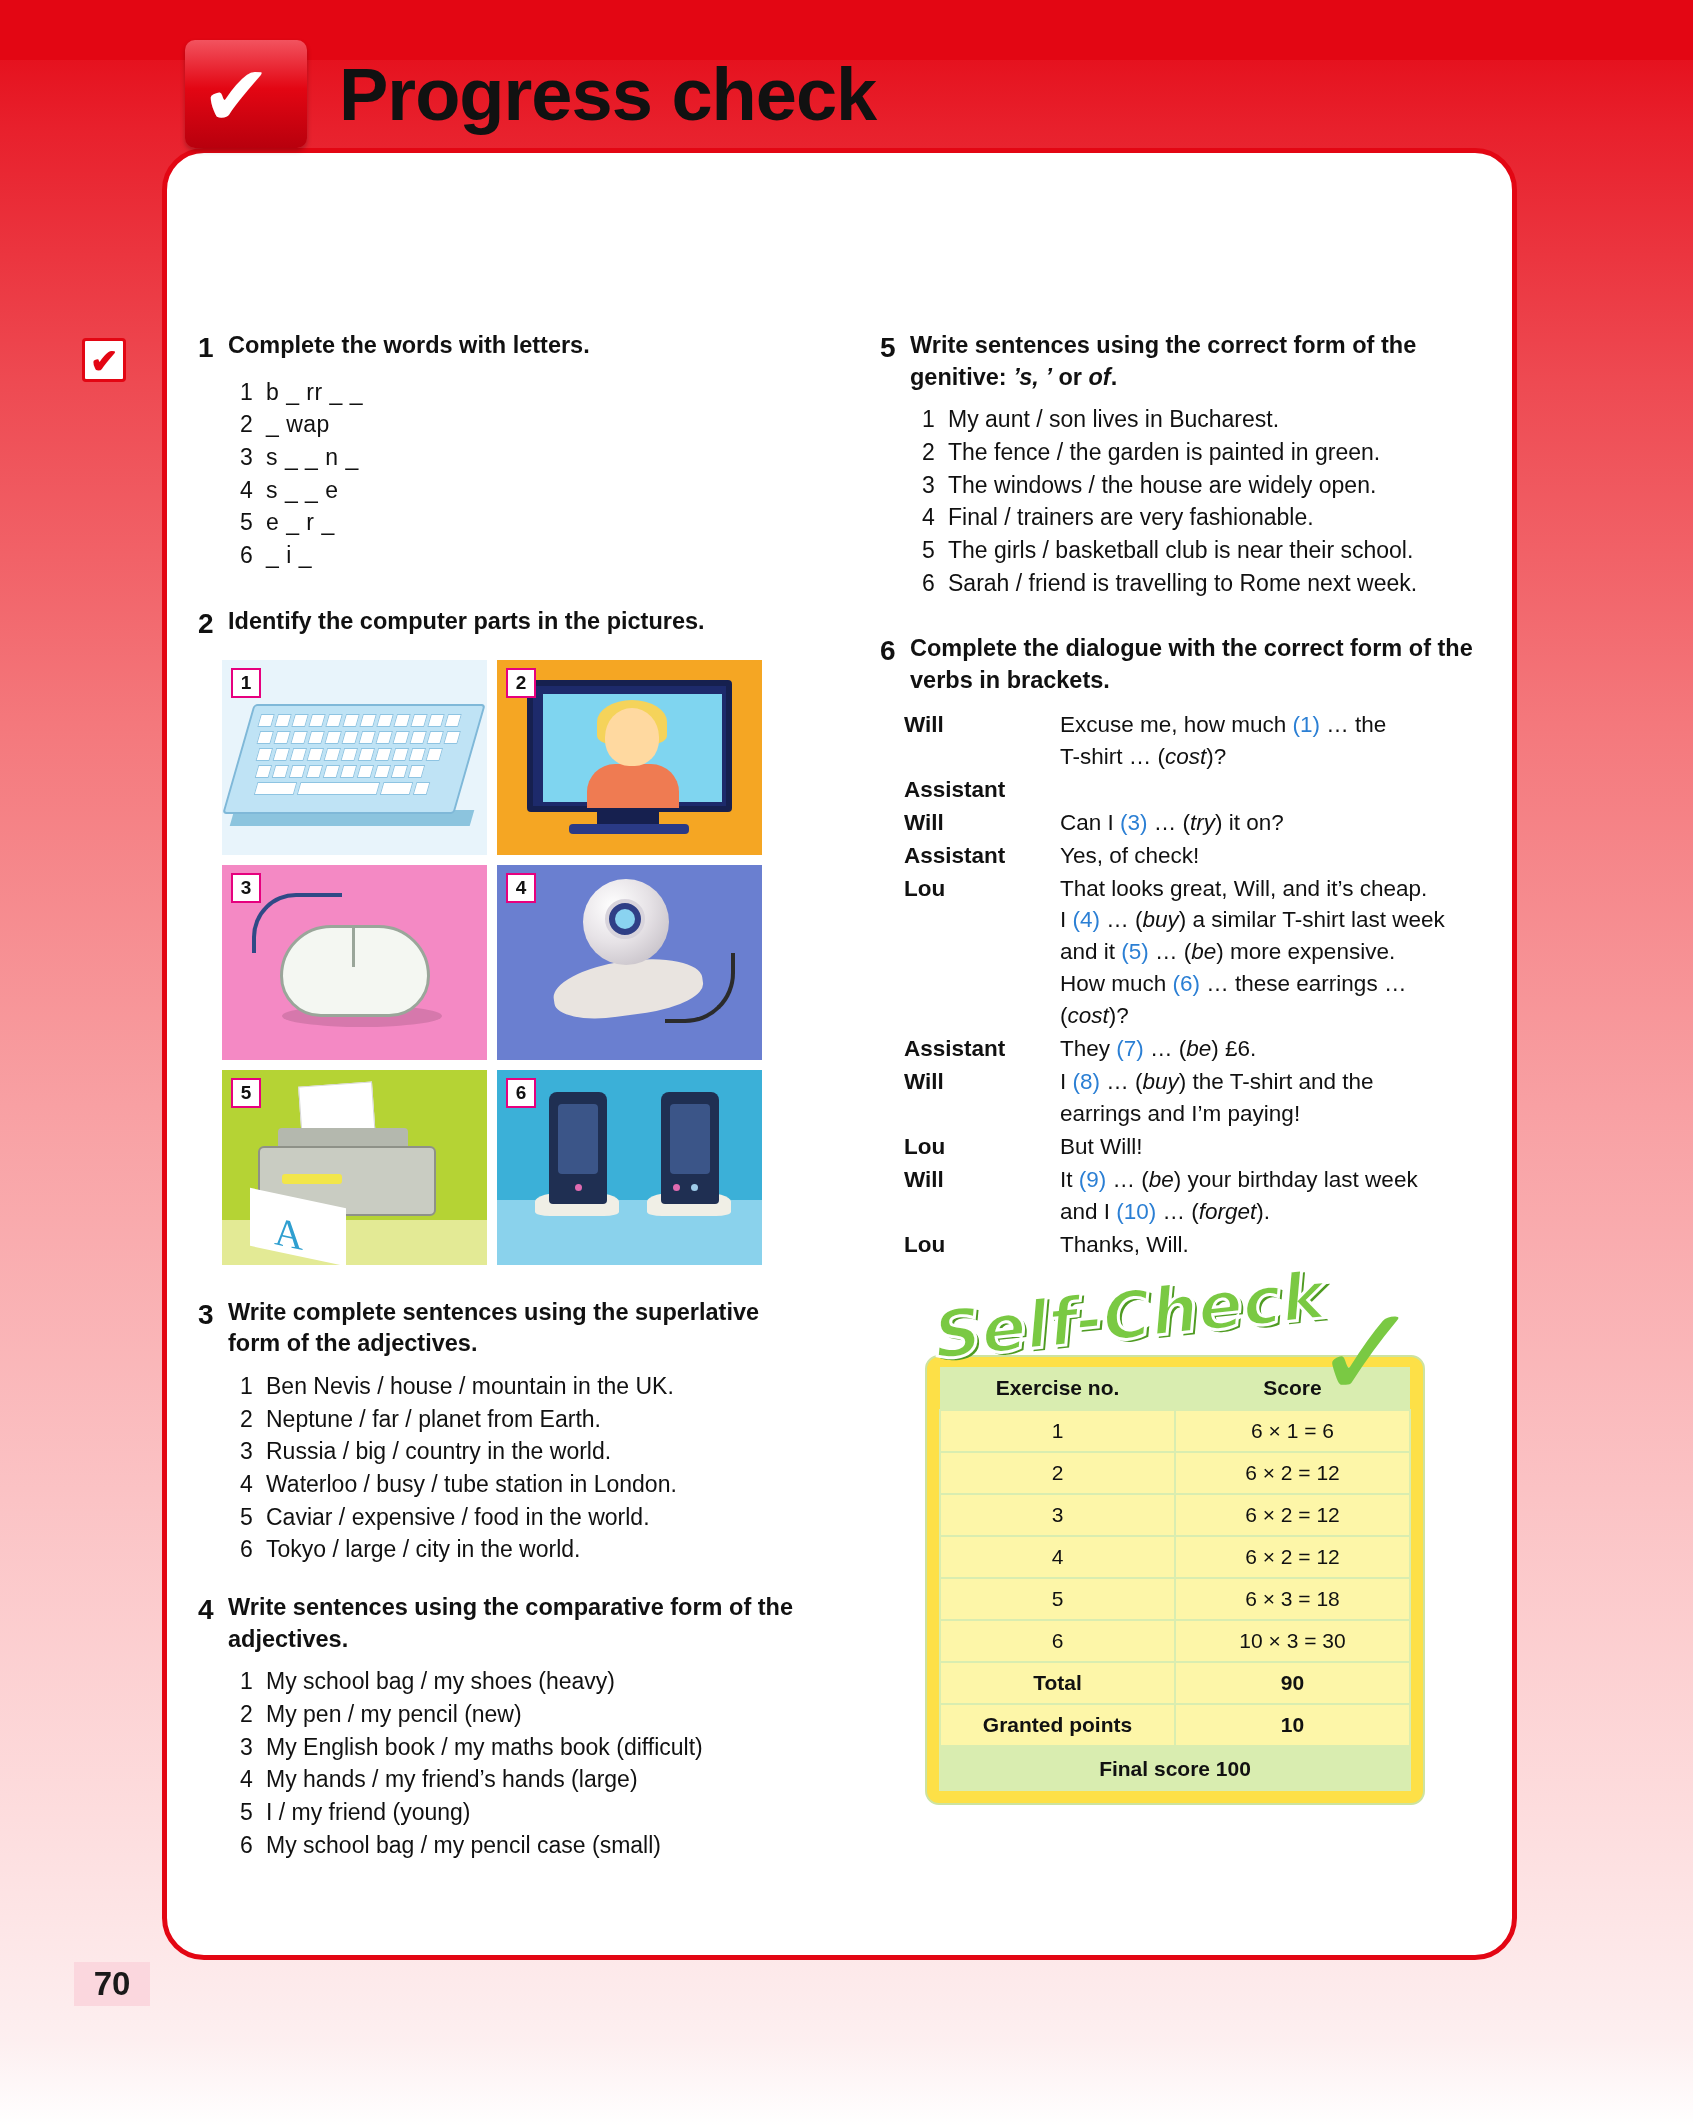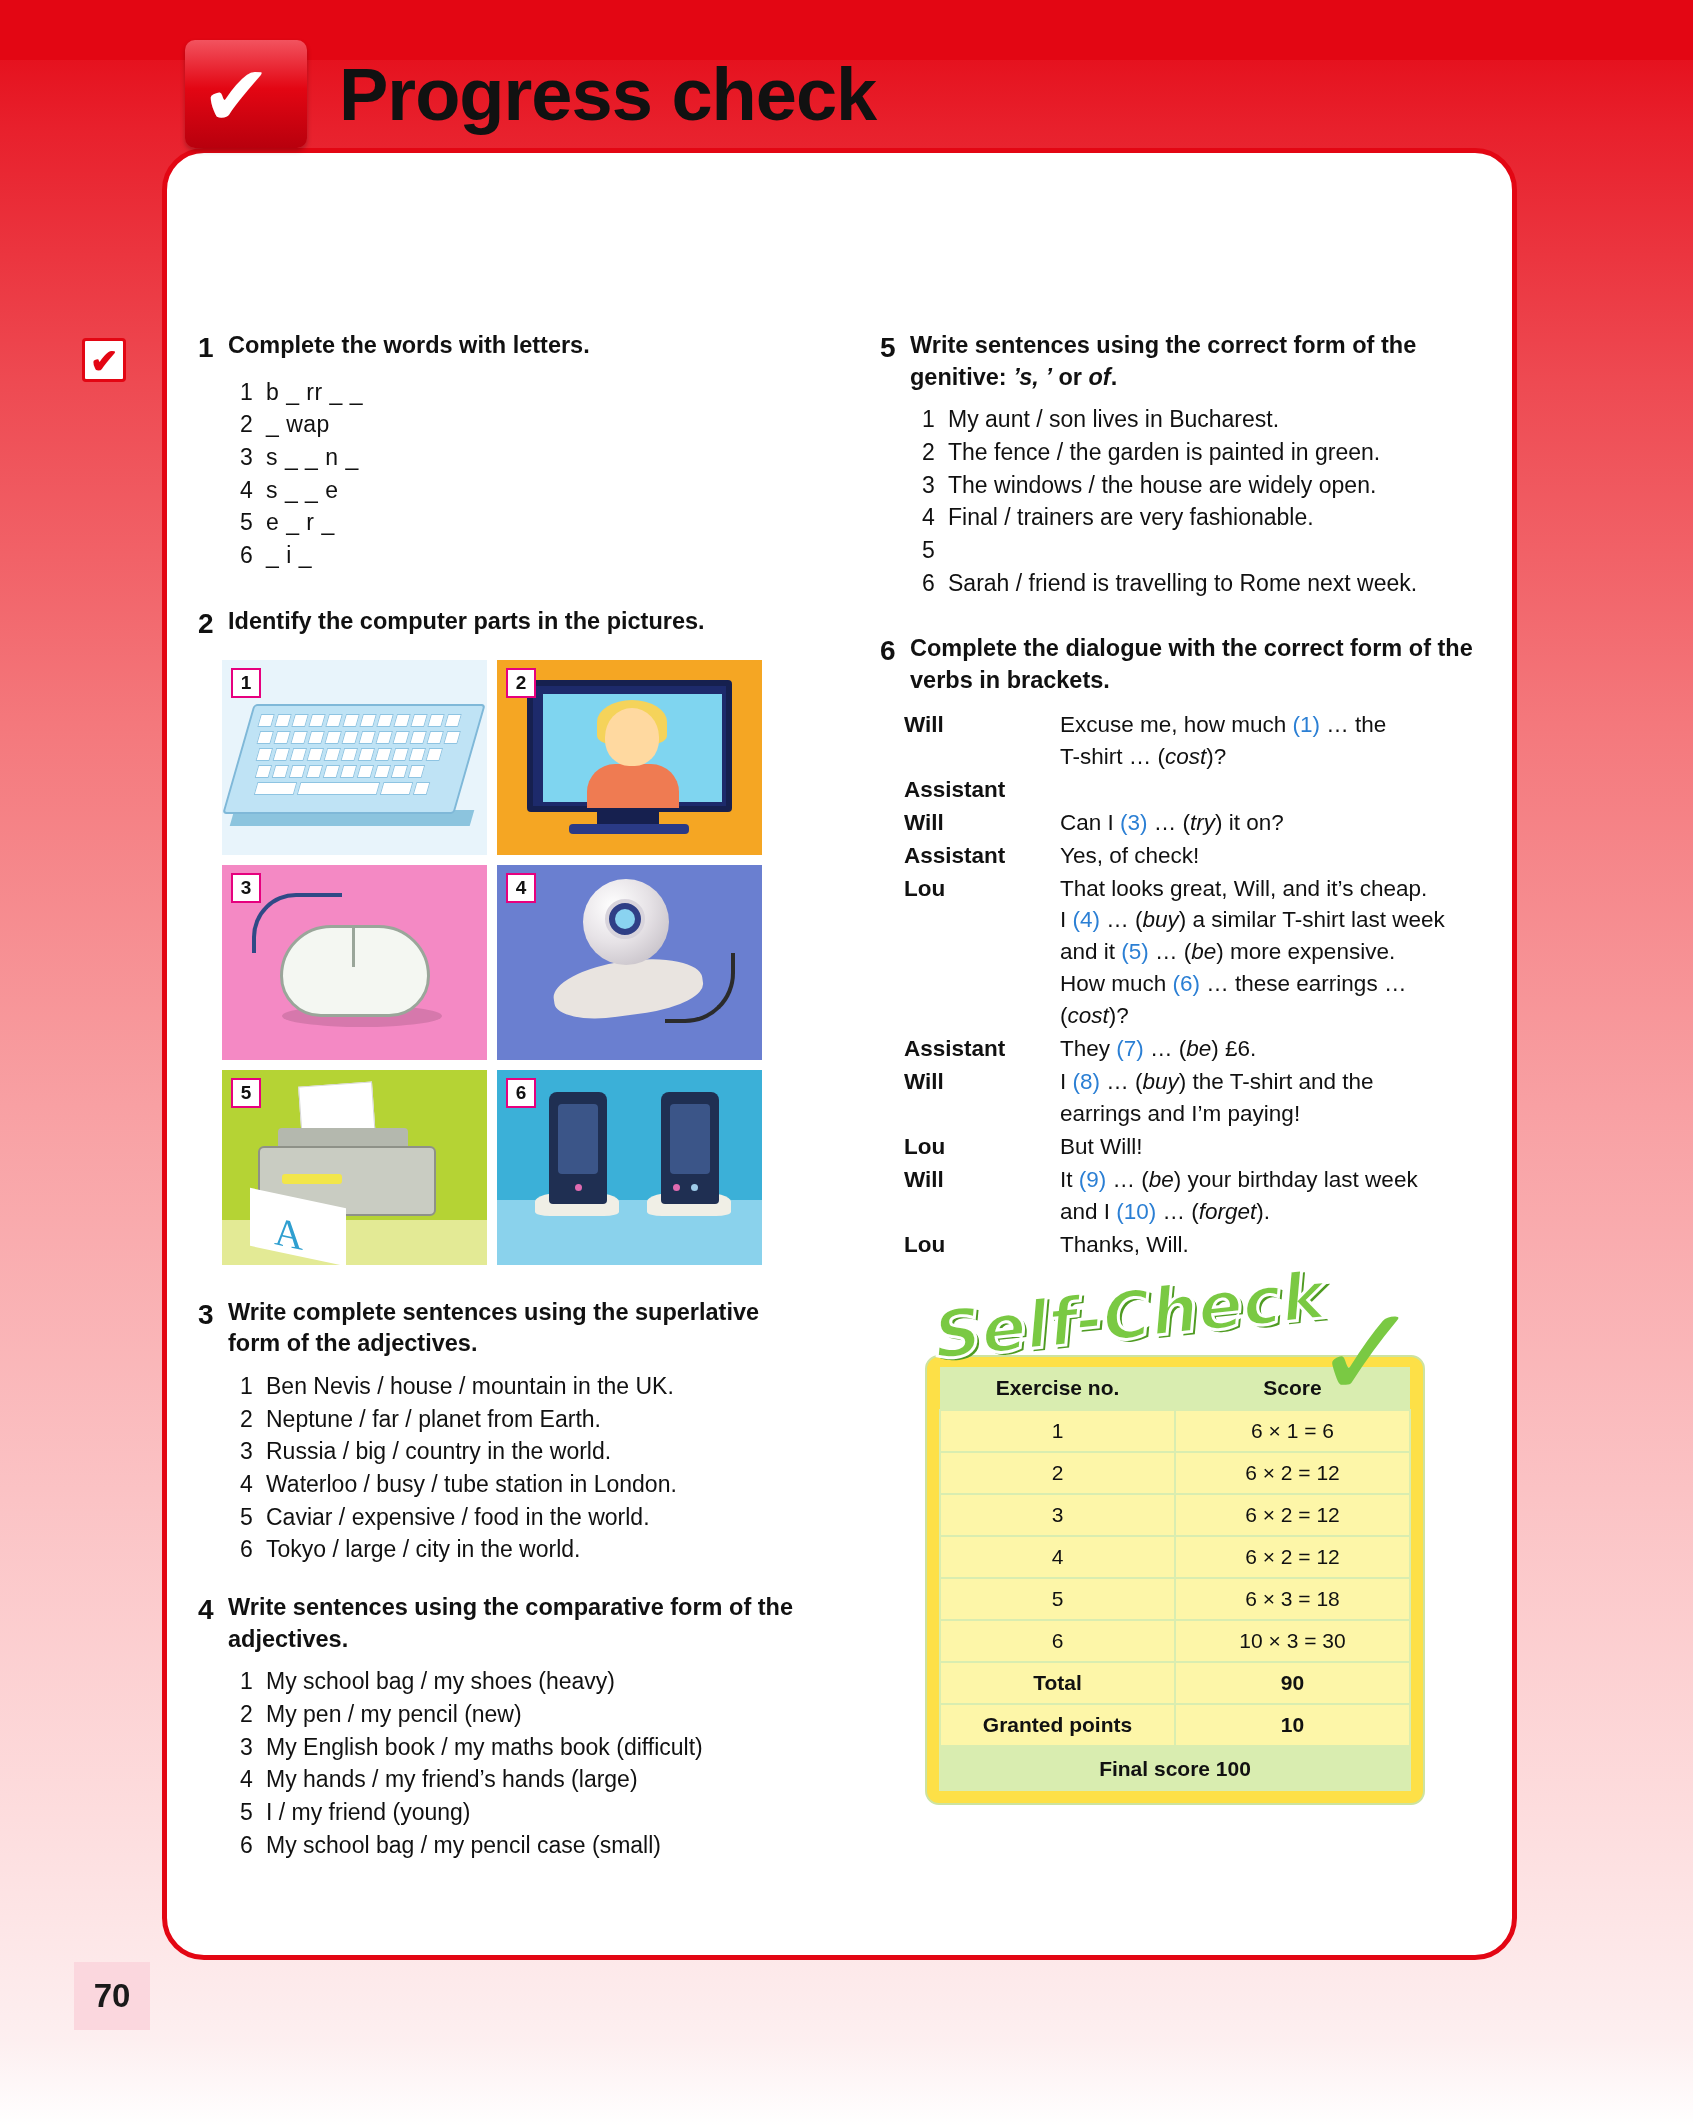--- a/index.html
+++ b/index.html
@@ -39,21 +39,21 @@
     background: #ffffff; border: 3px solid #e30613; border-radius: 4px;
   }
   .margin-check .tick {
     position: absolute; left: 5px; top: -2px;
     font-size: 34px; color: #e30613; line-height: 44px; font-weight: bold;
   }
 
   
   .page-number {
     position: absolute; left: 74px; top: 1962px;
-    width: 76px; height: 68px;
+    width: 76px; height: 44px;
     background: #fbd7de;
     display: flex; align-items: center; justify-content: center;
     font-size: 33px; font-weight: bold; color: #1a1a1a;
   }
 
   
   .header {
     position: absolute; left: 185px; top: 40px;
     display: flex; align-items: center;
   }
@@ -607,20 +607,21 @@
       <li>
           <span class="n">3</span>
           <span>The windows / the house are widely open.</span>
         </li>
       <li>
           <span class="n">4</span>
           <span>Final / trainers are very fashionable.</span>
         </li>
       <li>
           <span class="n">5</span>
+          <span>The girls / basketball club is near their school.</span>
         </li>
       <li>
           <span class="n">6</span>
           <span>Sarah / friend is travelling to Rome next week.</span>
         </li>
     </ul>
   </div>
 
   <div class="ex" style="margin-top:34px;">
     <div class="ex-head">

